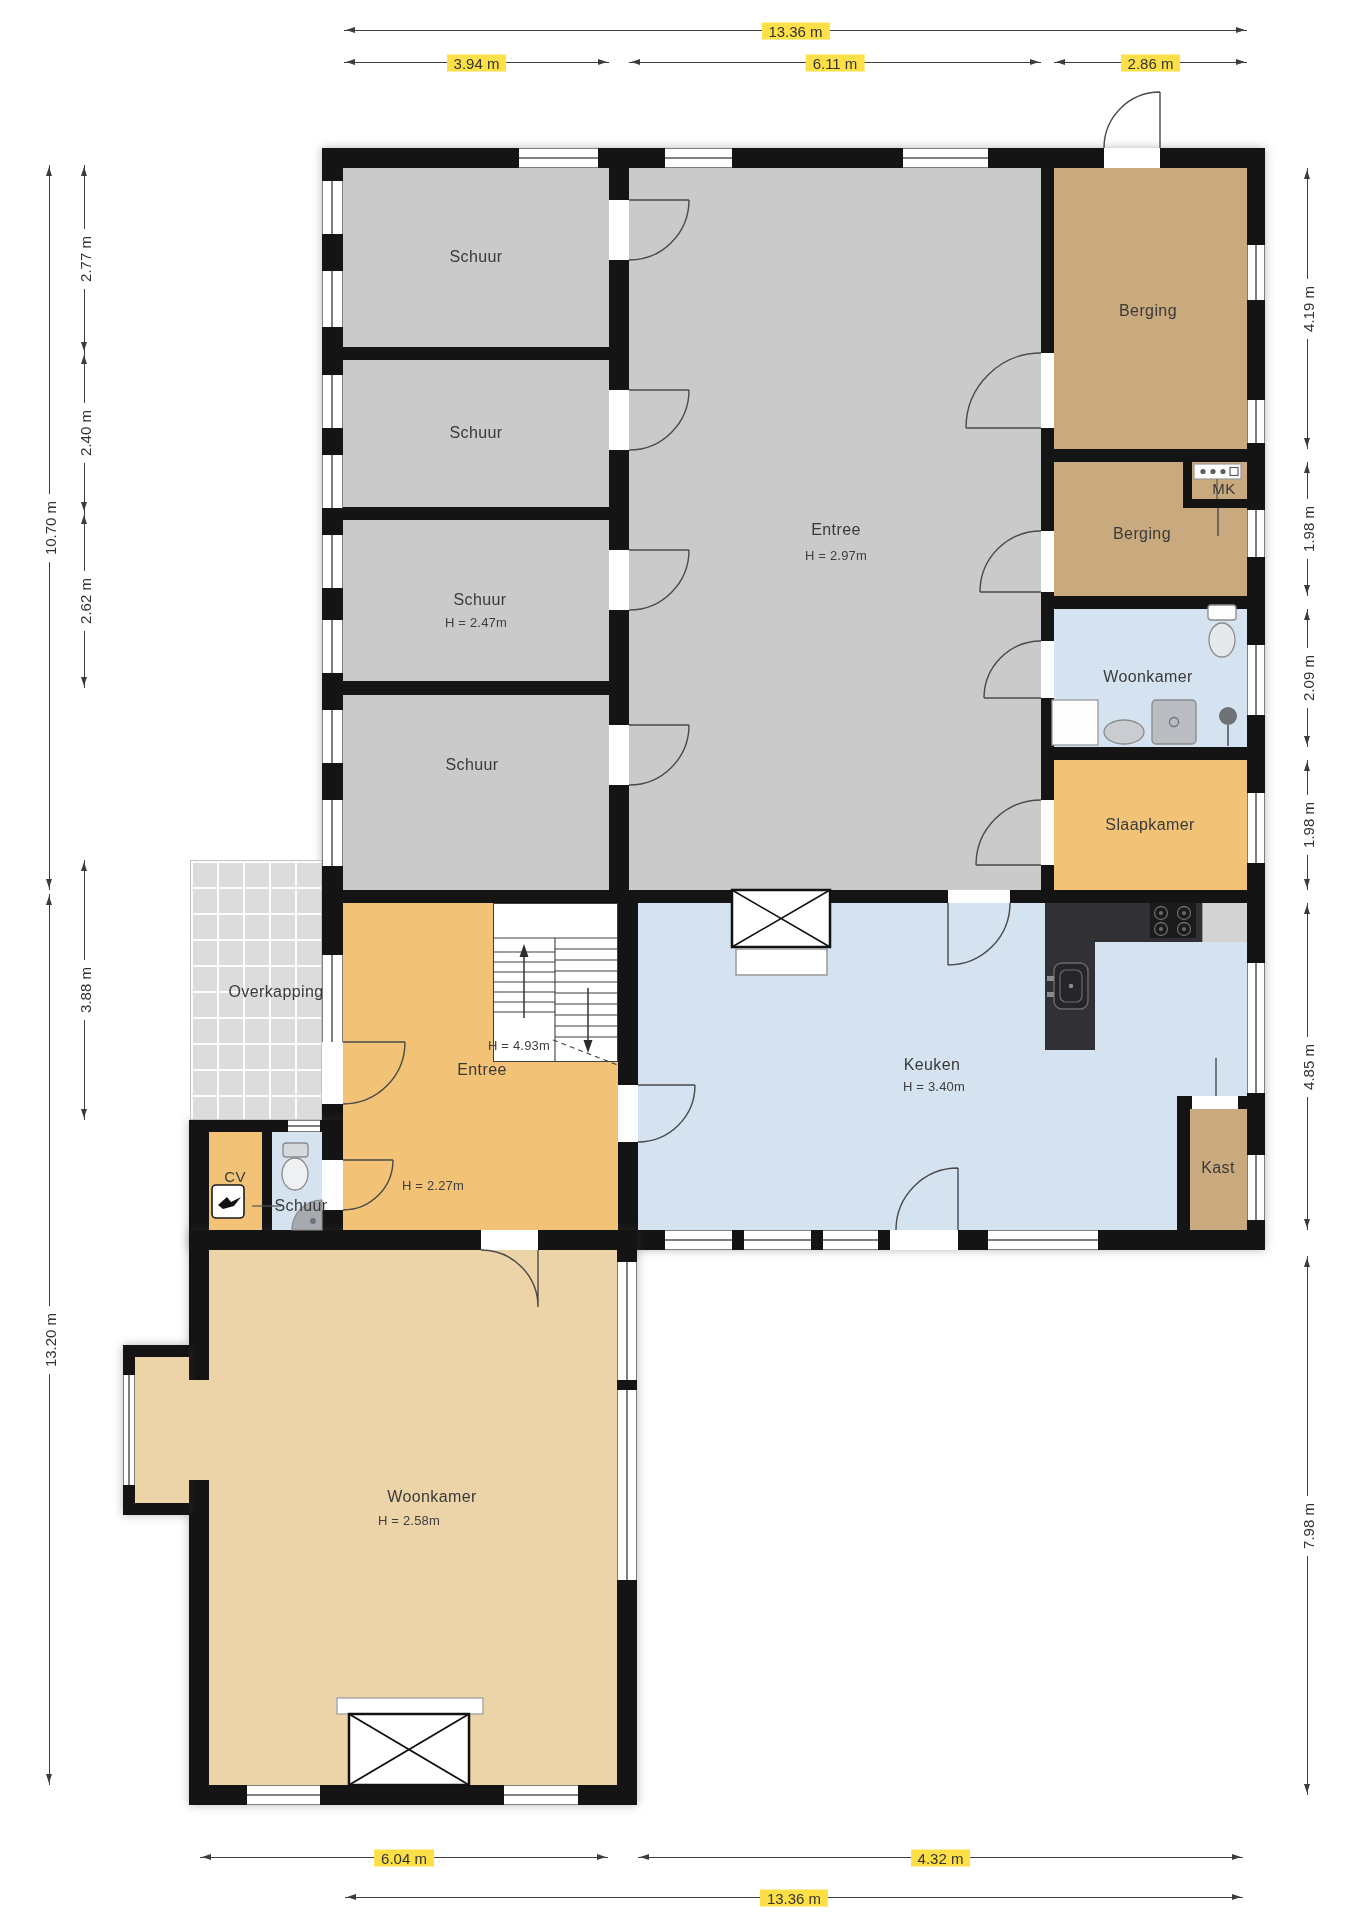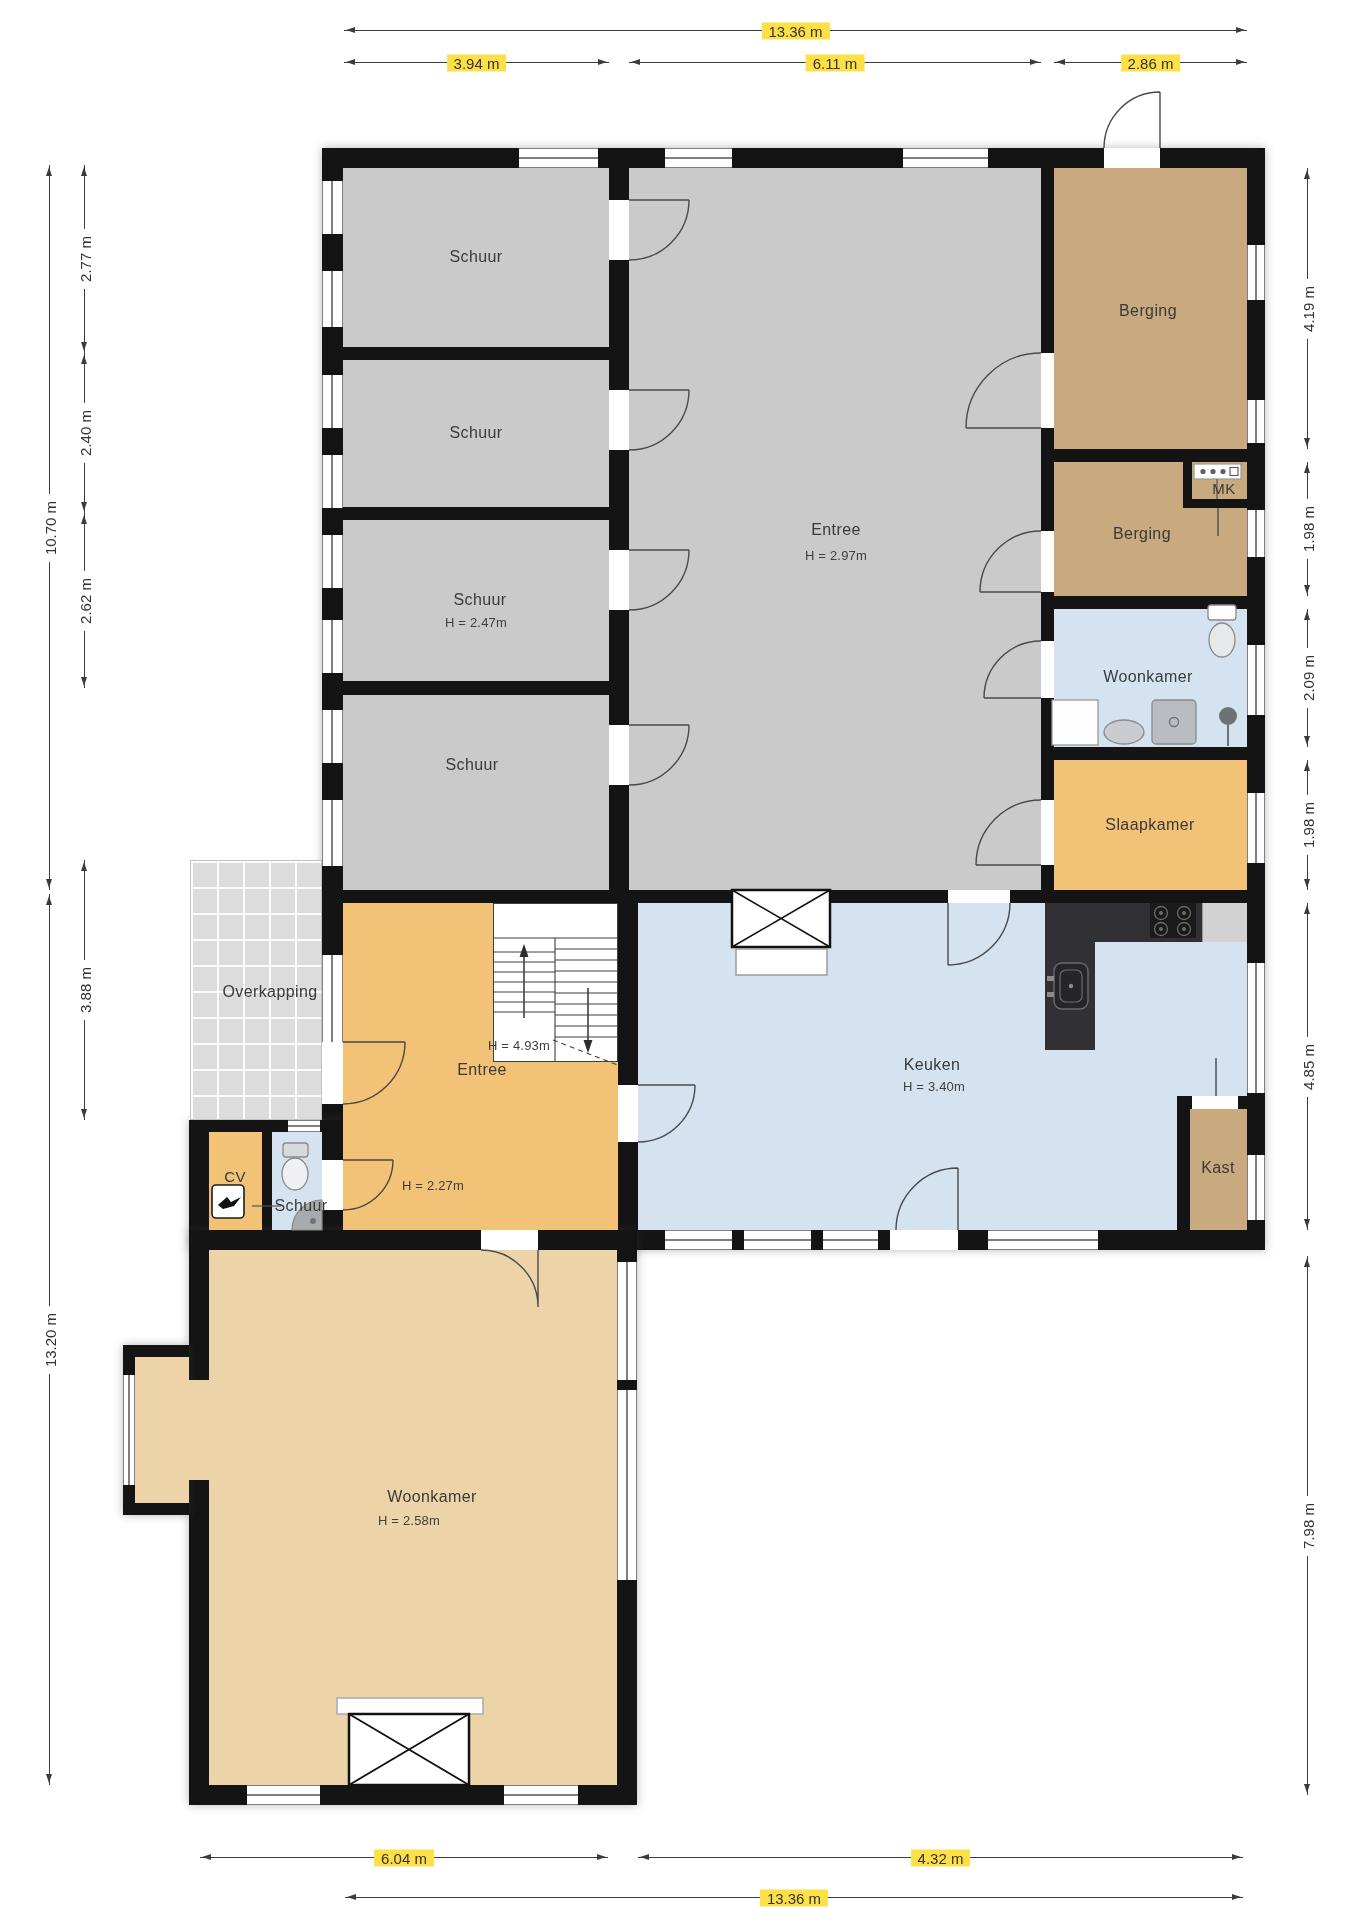--- a/index.html
+++ b/index.html
@@ -227,21 +227,21 @@
   <div class="rlabel" style="left:1148px;top:311px">Berging</div>
   <div class="rlabel slabel" style="left:1224px;top:488px">MK</div>
   <div class="rlabel" style="left:1142px;top:534px">Berging</div>
   <div class="rlabel" style="left:1148px;top:677px">Woonkamer</div>
   <div class="rlabel" style="left:1150px;top:825px">Slaapkamer</div>
   <div class="rlabel" style="left:932px;top:1065px">Keuken</div>
   <div class="rlabel hlabel" style="left:934px;top:1086px">H = 3.40m</div>
   <div class="rlabel hlabel" style="left:519px;top:1045px">H = 4.93m</div>
   <div class="rlabel" style="left:482px;top:1070px">Entree</div>
   <div class="rlabel hlabel" style="left:433px;top:1185px">H = 2.27m</div>
-  <div class="rlabel" style="left:270px;top:992px">Overkapping</div>
+  <div class="rlabel" style="left:276px;top:992px">Overkapping</div>
   <div class="rlabel slabel" style="left:235px;top:1176px">CV</div>
   <div class="rlabel" style="left:301px;top:1206px">Schuur</div>
   <div class="rlabel" style="left:1218px;top:1168px">Kast</div>
   <div class="rlabel" style="left:432px;top:1497px">Woonkamer</div>
   <div class="rlabel hlabel" style="left:409px;top:1520px">H = 2.58m</div>
 
   <div class="dimh" style="left:344px;top:30px;width:903px">
     <span class="dlab">13.36 m</span>
     </div>
   <div class="dimh" style="left:344px;top:62px;width:265px">

